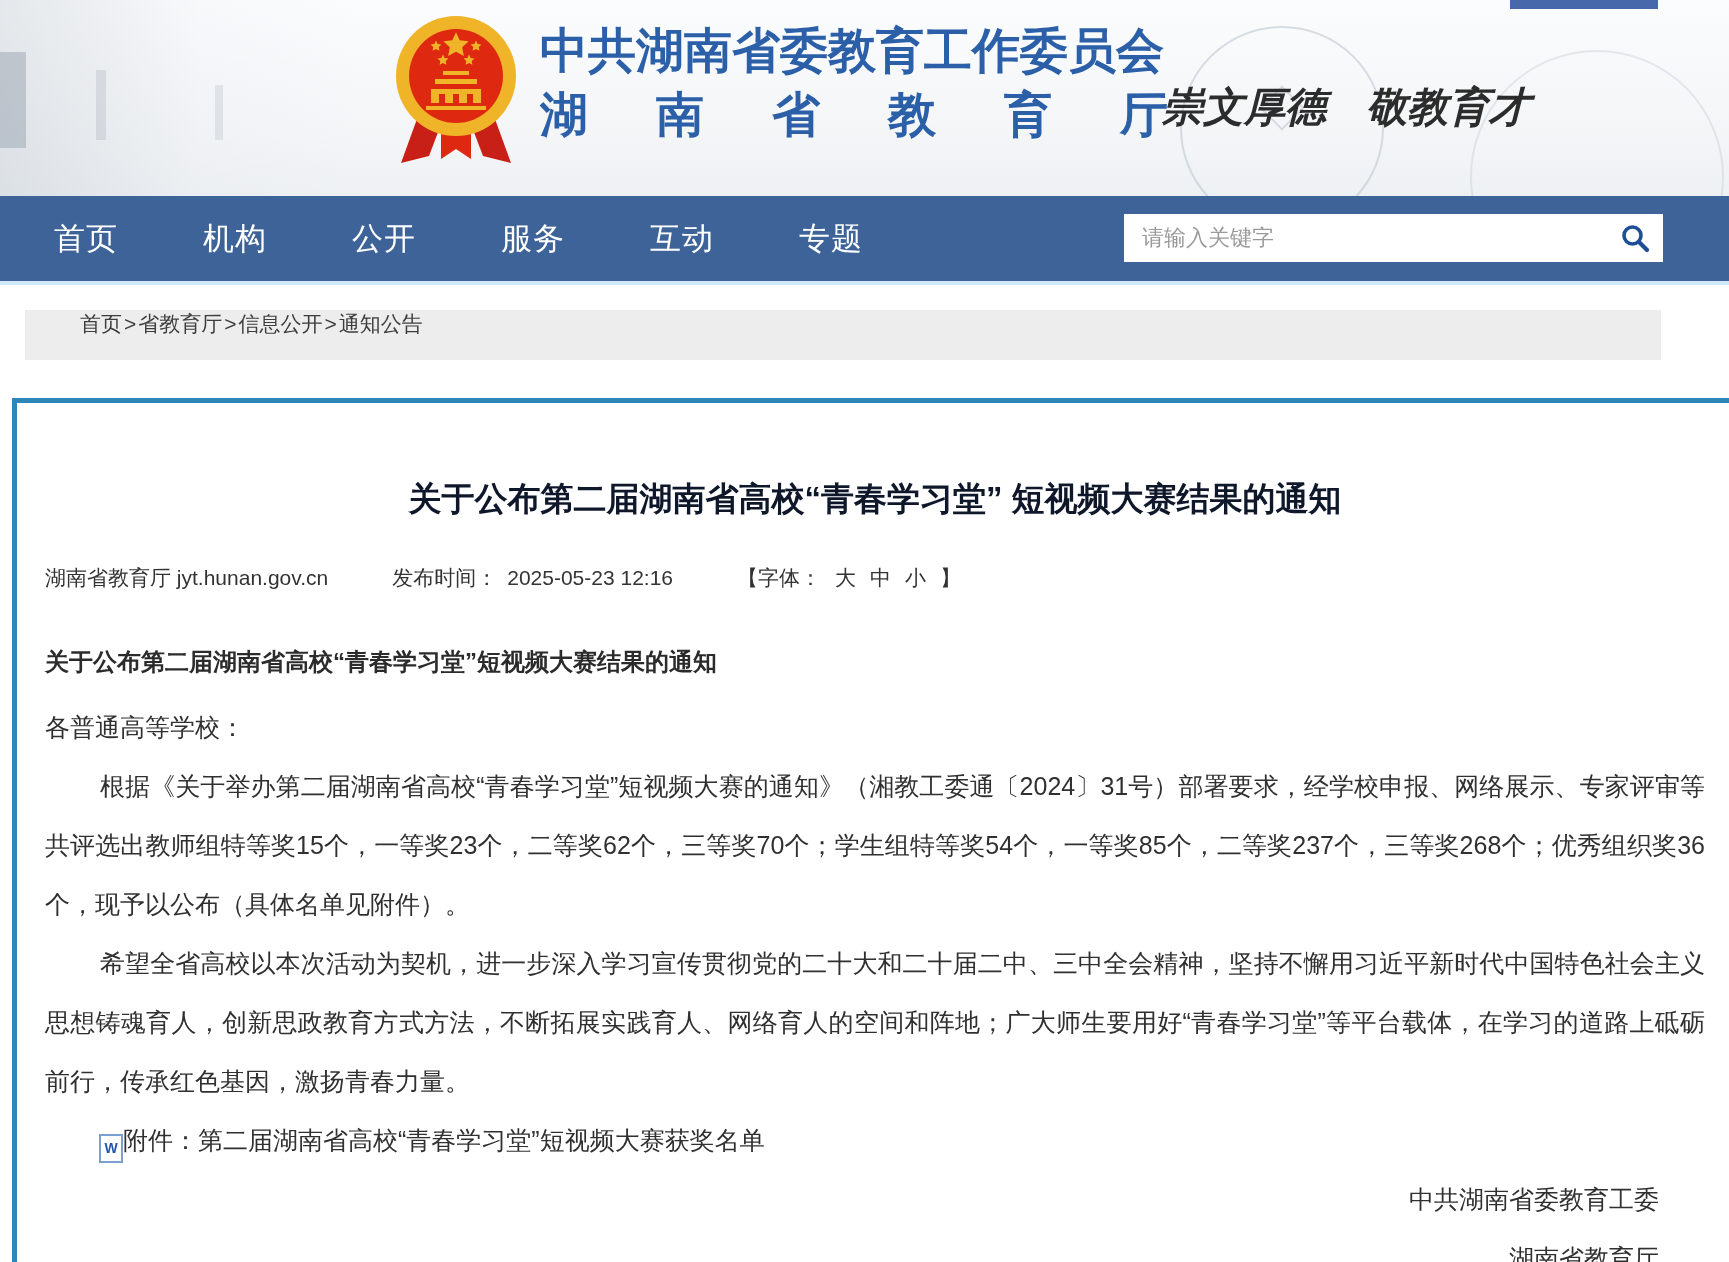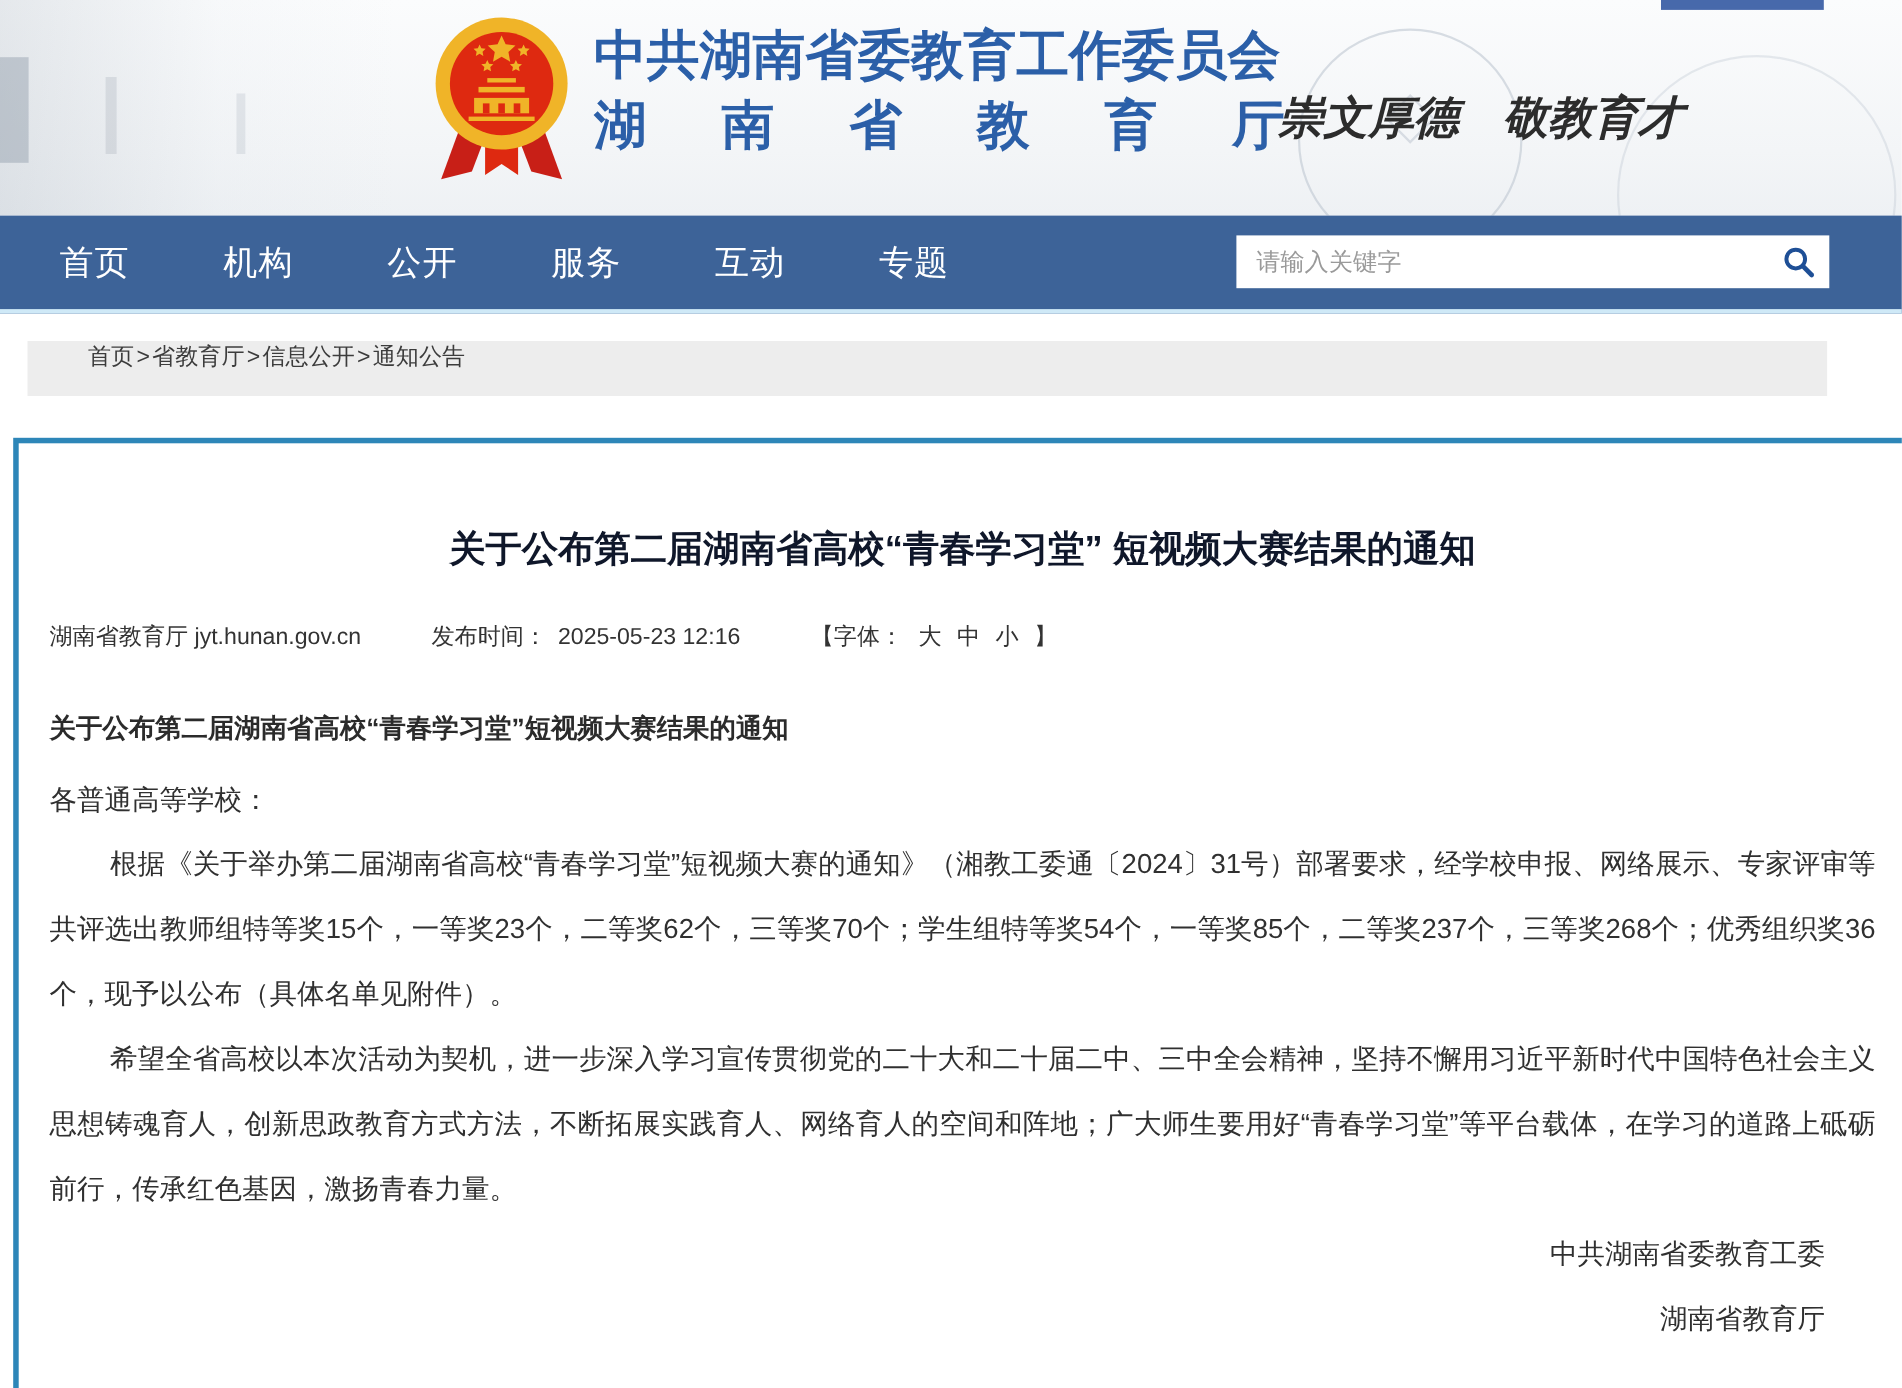--- a/index.html
+++ b/index.html
@@ -188,20 +188,21 @@
 
       <div class="body-text">
         <p class="salutation">各普通高等学校：</p>
         <span>
           
         
             <p class="body-para">根据《关于举办第二届湖南省高校“青春学习堂”短视频大赛的通知》（湘教工委通〔2024〕31号）部署要求，经学校申报、网络展示、专家评审等共评选出教师组特等奖15个，一等奖23个，二等奖62个，三等奖70个；学生组特等奖54个，一等奖85个，二等奖237个，三等奖268个；优秀组织奖36个，现予以公布（具体名单见附件）。</p>
           
             <p class="body-para">希望全省高校以本次活动为契机，进一步深入学习宣传贯彻党的二十大和二十届二中、三中全会精神，坚持不懈用习近平新时代中国特色社会主义思想铸魂育人，创新思政教育方式方法，不断拓展实践育人、网络育人的空间和阵地；广大师生要用好“青春学习堂”等平台载体，在学习的道路上砥砺前行，传承红色基因，激扬青春力量。</p>
           </span>
+        <p class="attach-line"><span class="doc-icon">W</span><span>附件：</span><span class="attach-name">第二届湖南省高校“青春学习堂”短视频大赛获奖名单</span></p>
       </div>
 
       <div class="signature">
 
           <div class="sig-line">中共湖南省委教育工委</div>
 
           <div class="sig-line">湖南省教育厅</div>
 
         </div>
 

